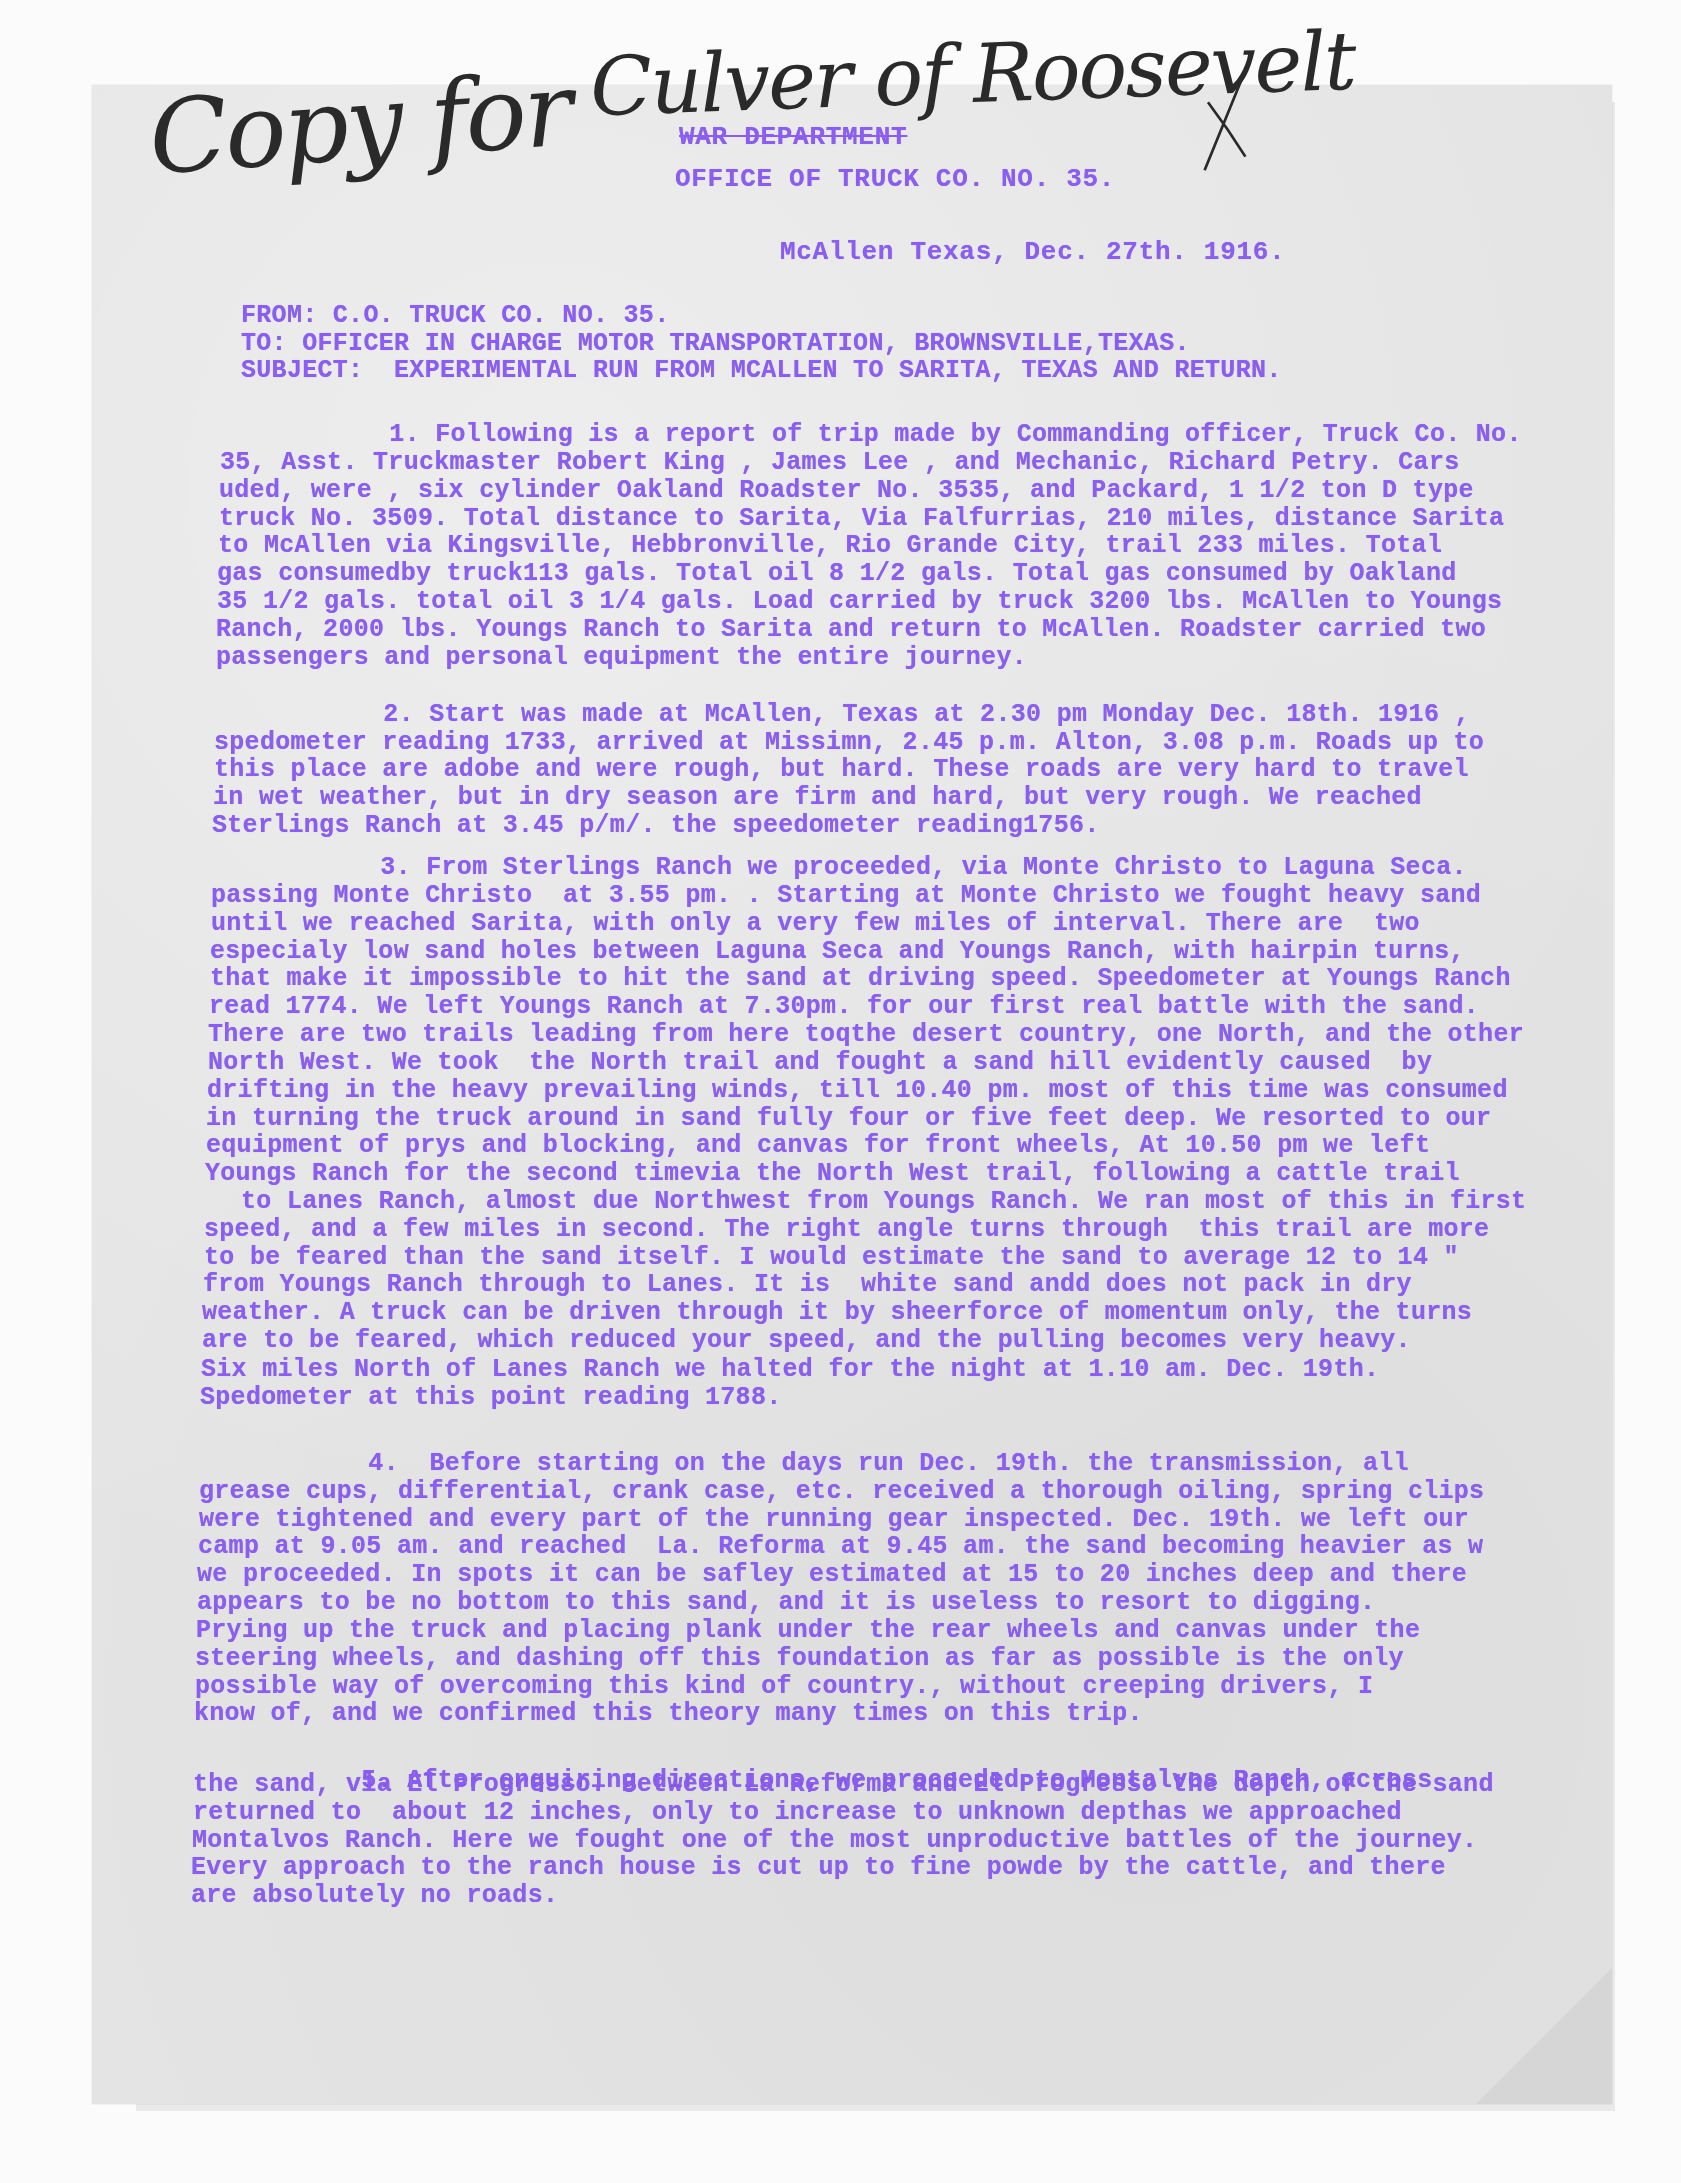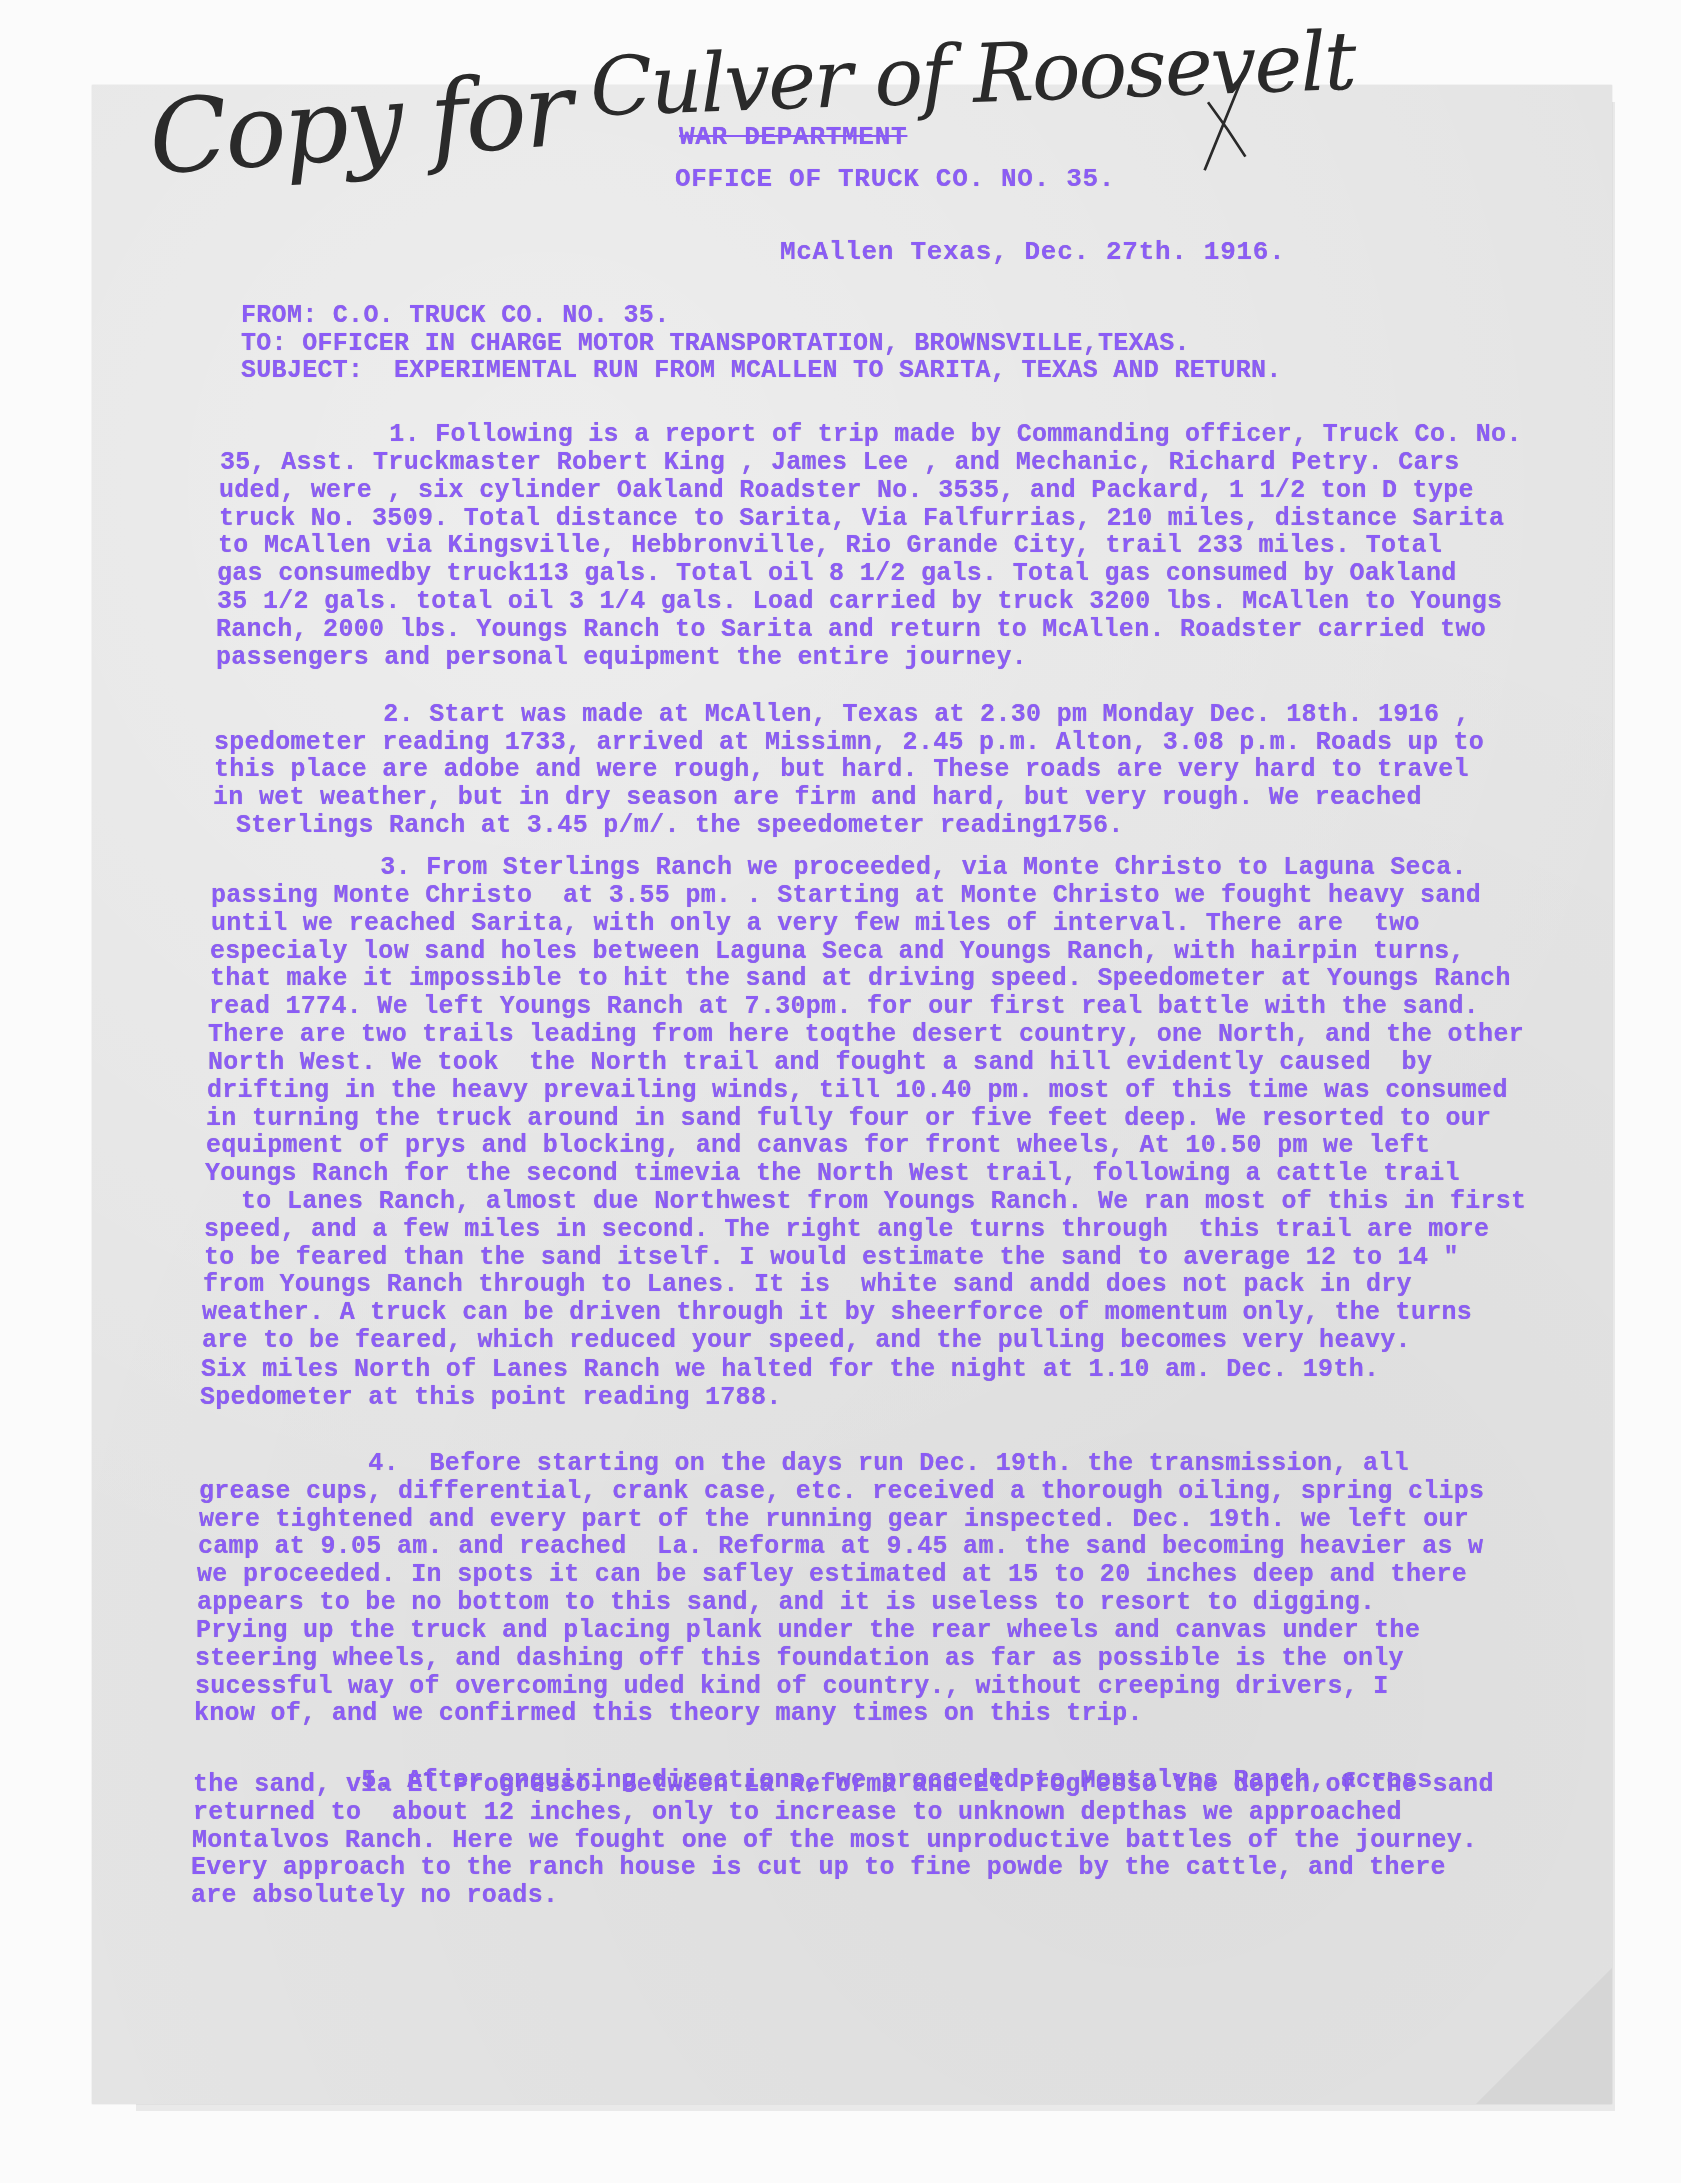--- a/index.html
+++ b/index.html
@@ -80,21 +80,21 @@
     <div class="typed" style="top: 506px; left: 219px;">truck No. 3509. Total distance to Sarita, Via Falfurrias, 210 miles, distance Sarita</div>
     <div class="typed" style="top: 533px; left: 218px;">to McAllen via Kingsville, Hebbronville, Rio Grande City, trail 233 miles. Total</div>
     <div class="typed" style="top: 561px; left: 217px;">gas consumedby truck113 gals. Total oil 8 1/2 gals. Total gas consumed by Oakland</div>
     <div class="typed" style="top: 589px; left: 217px;">35 1/2 gals. total oil 3 1/4 gals. Load carried by truck 3200 lbs. McAllen to Youngs</div>
     <div class="typed" style="top: 617px; left: 216px;">Ranch, 2000 lbs. Youngs Ranch to Sarita and return to McAllen. Roadster carried two</div>
     <div class="typed" style="top: 645px; left: 216px;">passengers and personal equipment the entire journey.</div>
     <div class="typed" style="top: 702px; left: 215px;">           2. Start was made at McAllen, Texas at 2.30 pm Monday Dec. 18th. 1916 ,</div>
     <div class="typed" style="top: 730px; left: 214px;">spedometer reading 1733, arrived at Missimn, 2.45 p.m. Alton, 3.08 p.m. Roads up to</div>
     <div class="typed" style="top: 757px; left: 214px;">this place are adobe and were rough, but hard. These roads are very hard to travel</div>
     <div class="typed" style="top: 785px; left: 213px;">in wet weather, but in dry season are firm and hard, but very rough. We reached</div>
-    <div class="typed" style="top: 813px; left: 212px; margin-left: 24px;">Sterlings Ranch at 3.45 p/m/. the speedometer reading1756.</div>
+    <div class="typed" style="top: 813px; left: 212px;">Sterlings Ranch at 3.45 p/m/. the speedometer reading1756.</div>
     <div class="typed" style="top: 855px; left: 212px;">           3. From Sterlings Ranch we proceeded, via Monte Christo to Laguna Seca.</div>
     <div class="typed" style="top: 883px; left: 211px;">passing Monte Christo  at 3.55 pm. . Starting at Monte Christo we fought heavy sand</div>
     <div class="typed" style="top: 911px; left: 211px;">until we reached Sarita, with only a very few miles of interval. There are  two</div>
     <div class="typed" style="top: 939px; left: 210px;">especialy low sand holes between Laguna Seca and Youngs Ranch, with hairpin turns,</div>
     <div class="typed" style="top: 966px; left: 210px;">that make it impossible to hit the sand at driving speed. Speedometer at Youngs Ranch</div>
     <div class="typed" style="top: 994px; left: 209px;">read 1774. We left Youngs Ranch at 7.30pm. for our first real battle with the sand.</div>
     <div class="typed" style="top: 1022px; left: 208px;">There are two trails leading from here toqthe desert country, one North, and the other</div>
     <div class="typed" style="top: 1050px; left: 208px;">North West. We took  the North trail and fought a sand hill evidently caused  by</div>
     <div class="typed" style="top: 1078px; left: 207px;">drifting in the heavy prevailing winds, till 10.40 pm. most of this time was consumed</div>
     <div class="typed" style="top: 1106px; left: 206px;">in turning the truck around in sand fully four or five feet deep. We resorted to our</div>
@@ -109,21 +109,21 @@
     <div class="typed" style="top: 1357px; left: 201px;">Six miles North of Lanes Ranch we halted for the night at 1.10 am. Dec. 19th.</div>
     <div class="typed" style="top: 1385px; left: 200px;">Spedometer at this point reading 1788.</div>
     <div class="typed" style="top: 1451px; left: 200px;">           4.  Before starting on the days run Dec. 19th. the transmission, all</div>
     <div class="typed" style="top: 1479px; left: 199px;">grease cups, differential, crank case, etc. received a thorough oiling, spring clips</div>
     <div class="typed" style="top: 1507px; left: 199px;">were tightened and every part of the running gear inspected. Dec. 19th. we left our</div>
     <div class="typed" style="top: 1534px; left: 198px;">camp at 9.05 am. and reached  La. Reforma at 9.45 am. the sand becoming heavier as w</div>
     <div class="typed" style="top: 1562px; left: 197px;">we proceeded. In spots it can be safley estimated at 15 to 20 inches deep and there</div>
     <div class="typed" style="top: 1590px; left: 197px;">appears to be no bottom to this sand, and it is useless to resort to digging.</div>
     <div class="typed" style="top: 1618px; left: 196px;">Prying up the truck and placing plank under the rear wheels and canvas under the</div>
     <div class="typed" style="top: 1646px; left: 195px;">steering wheels, and dashing off this foundation as far as possible is the only</div>
-    <div class="typed" style="top: 1674px; left: 195px;">sucessful way of overcoming uded kind of country., without creeping drivers, I</div>
+    <div class="typed" style="top: 1674px; left: 195px;">possible way of overcoming this kind of country., without creeping drivers, I</div>
     <div class="typed" style="top: 1701px; left: 194px;">know of, and we confirmed this theory many times on this trip.</div>
     <div class="typed" style="top: 1744px; left: 193px; margin-top: 24px;">           5. After enquiring directions, we proceeded to Montalvos Ranch, across</div>
     <div class="typed" style="top: 1772px; left: 193px;">the sand, via El Progresso. Between La Reforma and El Progresso the depth of the sand</div>
     <div class="typed" style="top: 1800px; left: 193px;">returned to  about 12 inches, only to increase to unknown depthas we approached</div>
     <div class="typed" style="top: 1828px; left: 192px;">Montalvos Ranch. Here we fought one of the most unproductive battles of the journey.</div>
     <div class="typed" style="top: 1855px; left: 191px;">Every approach to the ranch house is cut up to fine powde by the cattle, and there</div>
     <div class="typed" style="top: 1883px; left: 191px;">are absolutely no roads.</div>
   </div>
 
 

